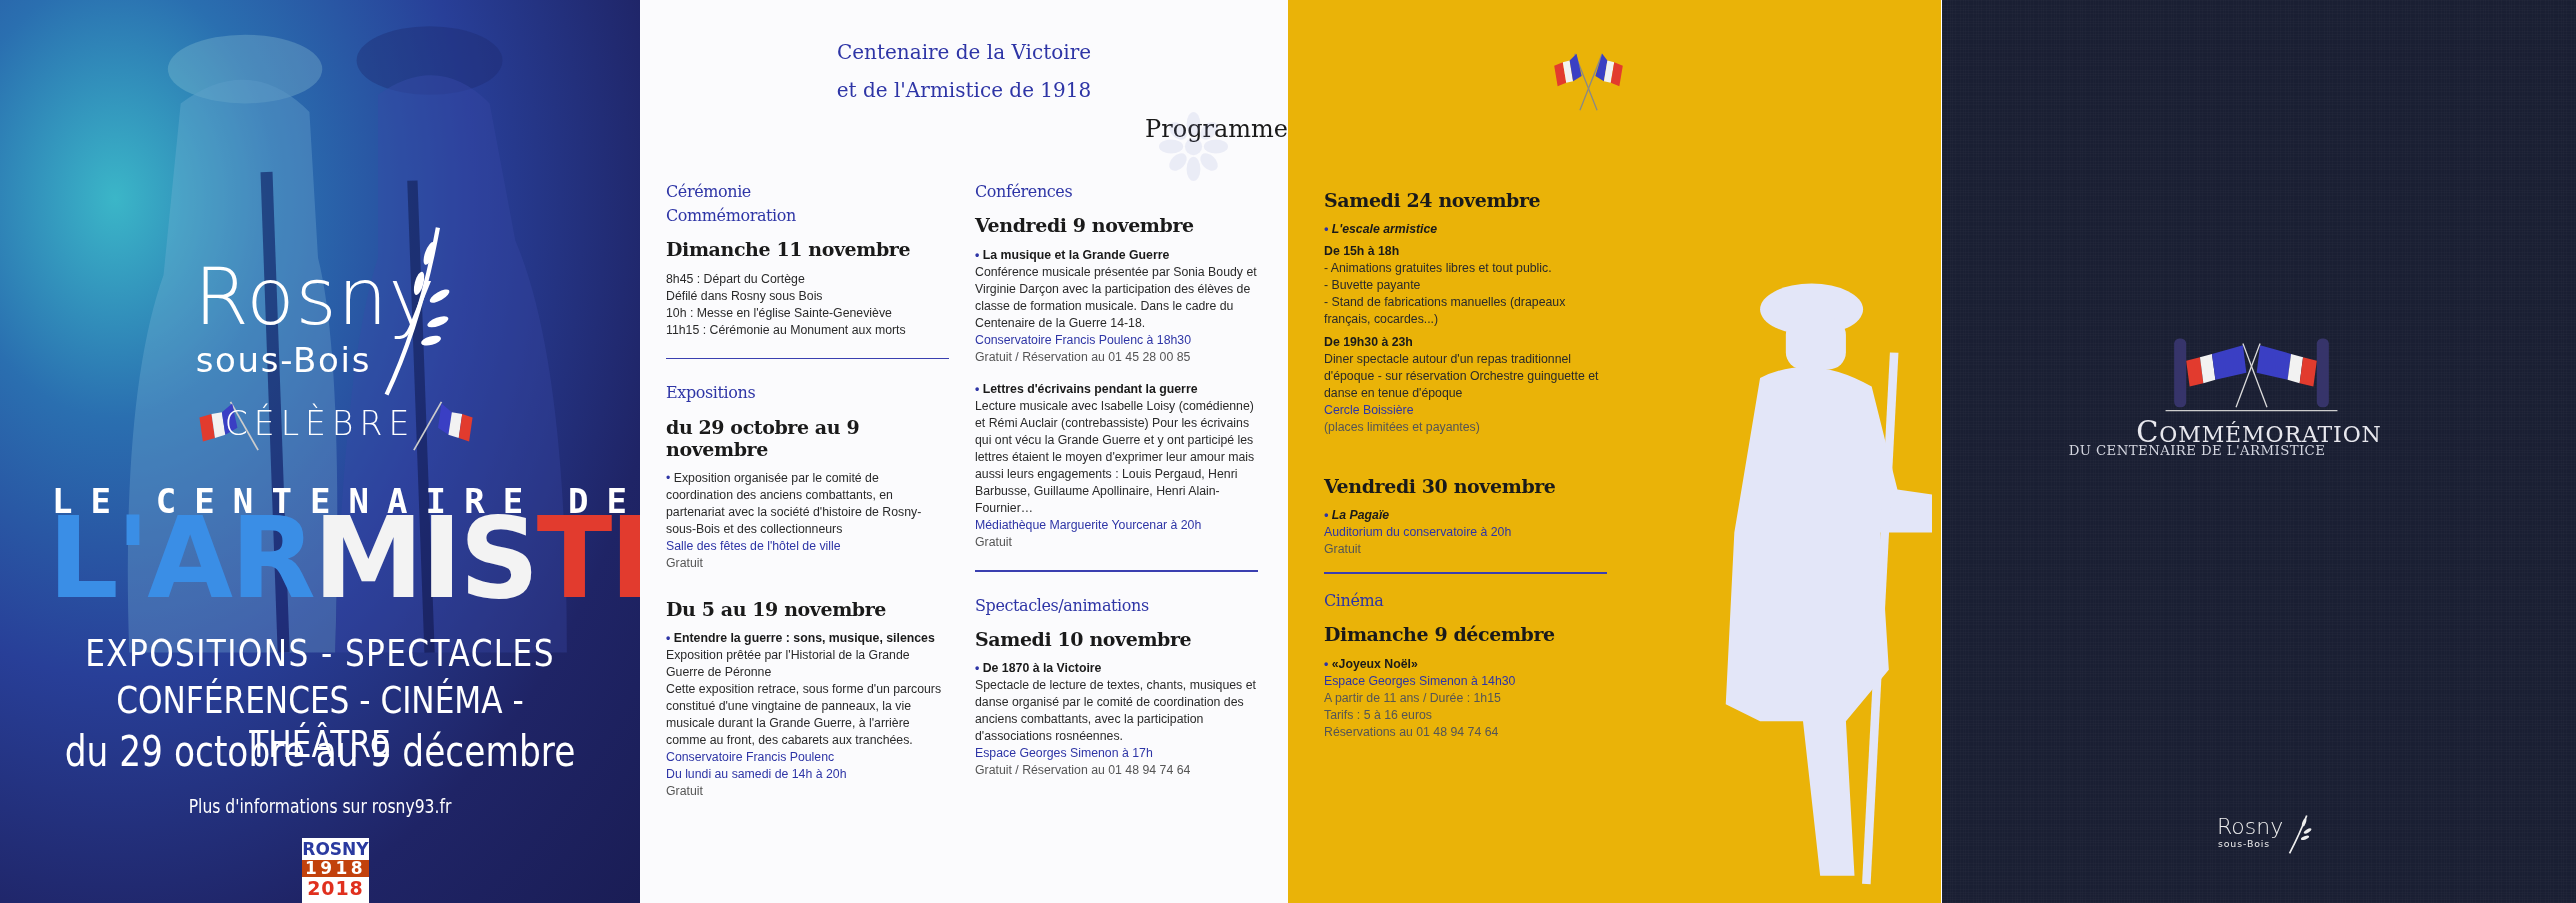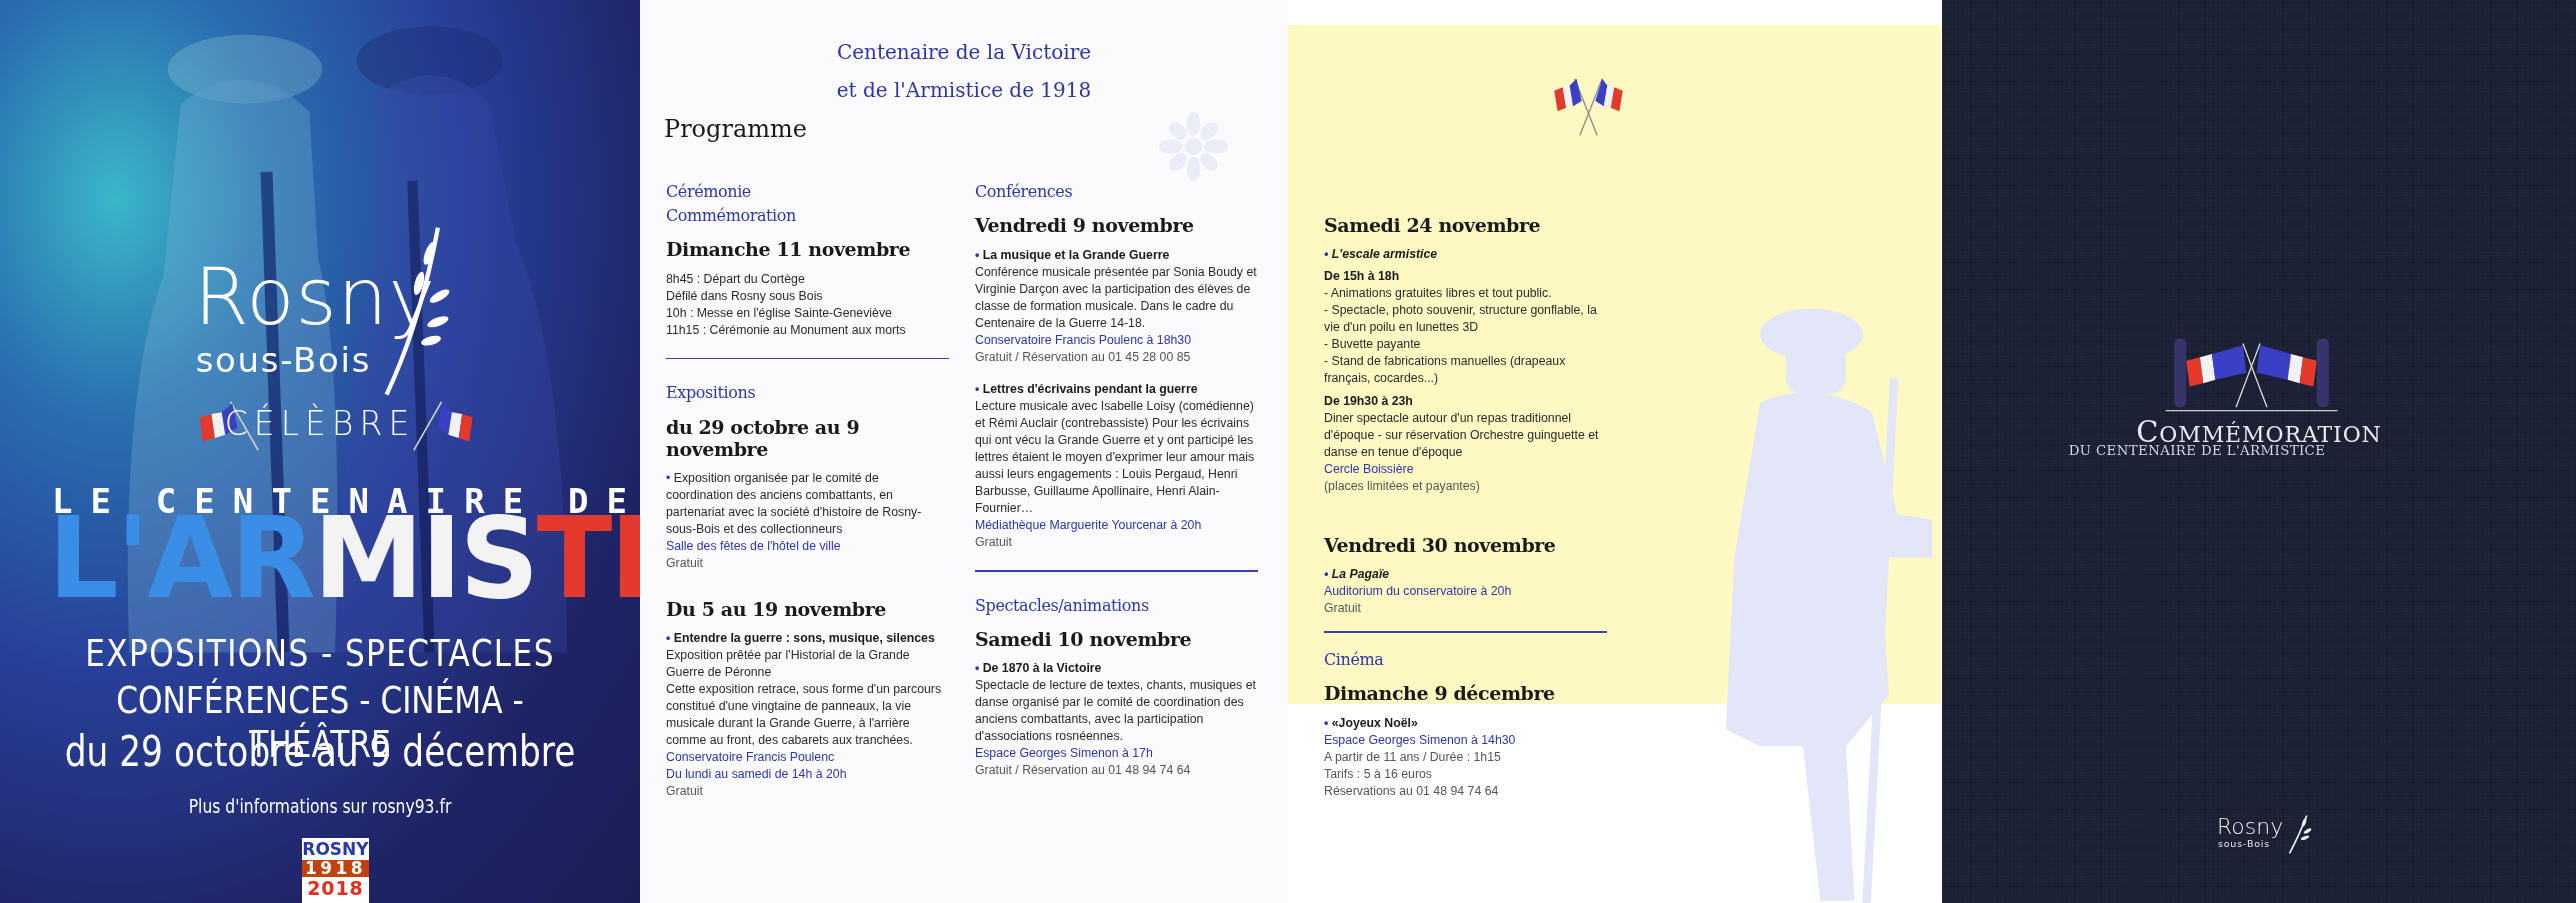--- a/index.html
+++ b/index.html
@@ -44,39 +44,39 @@
     text-align: center; font-family: "DejaVu Sans", sans-serif; font-weight: bold; line-height: 1;
   }
   .badge-1918 .b1 { color: #2a3aa0; font-size: 17px; padding-top: 3.4px; }
   .badge-1918 .b2 { background: #c2410c; color: #fff; font-size: 17px; margin: 1.7px 0; letter-spacing: 3.4px; }
   .badge-1918 .b3 { color: #e0301e; font-size: 19px; letter-spacing: 0.9px; }
 
   
   .programme { position: absolute; left: 640px; top: 0; width: 648px; height: 903px; background: #fbfbfd; }
   .prog-title { position: absolute; top: 33px; left: 0; width: 648px; text-align: center;
     font-family: "DejaVu Serif", serif; color: #2e35a6; font-size: 20px; line-height: 38px; }
-  .prog-sub { position: absolute; top: 115px; left: 0; width: 648px; text-align: left;
+  .prog-sub { position: absolute; top: 115px; left: 0; width: 648px; text-align: right;
     font-family: "DejaVu Serif", serif; font-size: 24px; color: #1a1a1a; padding-left: 24px; }
   .cornflower { position: absolute; left: 519px; top: 112px; width: 69px; height: 69px; opacity: .12; }
   .col { position: absolute; top: 180px; width: 283px; }
   .col-left { left: 26px; }
   .col-right { left: 335px; }
 
   .sec-title { font-family: "DejaVu Serif", serif; color: #2e35a6; font-size: 16px; line-height: 24px; letter-spacing: -0.4px; }
   .date-h { font-family: "DejaVu Serif", serif; color: #1a1a1a; font-size: 19px; font-weight: bold; letter-spacing: -0.4px; margin: 10.3px 0 10.3px; }
   .body { font-size: 12.3px; line-height: 17px; color: #2a2a2a; }
   .body .b { font-weight: bold; color: #1a1a1a; }
   .body .venue { color: #2e35a6; }
   .body .muted { color: #555; }
   .body .bullet { color: #2e35a6; }
   .divider { height: 1.7px; background: #3a3fb0; margin: 19px 0 22px; }
   .gap { height: 15.5px; }
 
   
-  .suite { position: absolute; left: 1288px; top: 0; width: 653px; height: 679px; background: #fef9c3; margin-top: 25px; }
+  .suite { position: absolute; left: 1288px; top: 0; width: 653px; height: 903px; background: #eab308; }
   .flags-top { position: absolute; left: 266px; top: 52px; width: 69px; height: 60px; }
   .soldier-sil { position: absolute; left: 386px; top: 275px; width: 258px; height: 618px; }
   .col-suite { position: absolute; left: 36px; top: 189px; width: 283px; }
 
   
   .back { position: absolute; left: 1942px; top: 0; width: 634px; height: 903px;
     background: #1a1f33;
     background-image: repeating-linear-gradient(0deg, rgba(255,255,255,.015) 0 0.9px, transparent 0.9px 2.6px),
                       repeating-linear-gradient(90deg, rgba(255,255,255,.015) 0 0.9px, transparent 0.9px 2.6px);
   }
@@ -270,21 +270,20 @@
     </g>
   </svg>
 
   <div class="col-suite">
     <div class="date-h" style="margin-top:0">Samedi 24 novembre</div>
     <div class="body">
       <div class="b" style="font-style:italic"><span class="bullet">• </span><span>L'escale armistice</span></div>
       <div style="height:5.2px"></div>
       <div class="b">De 15h à 18h</div>
       <div>- Animations gratuites libres et tout public.</div>
-      <div>- Spectacle, photo souvenir, structure gonflable, la vie d'un poilu en lunettes 3D</div>
       <div>- Buvette payante</div>
       <div>- Stand de fabrications manuelles (drapeaux français, cocardes...)</div>
       <div style="height:5.2px"></div>
       <div class="b">De 19h30 à 23h</div>
       <div>Diner spectacle autour d'un repas traditionnel d'époque - sur réservation Orchestre guinguette et danse en tenue d'époque</div>
       <div class="venue">Cercle Boissière</div>
       <div class="muted">(places limitées et payantes)</div>
     </div>
     <div style="height:29px"></div>
 

